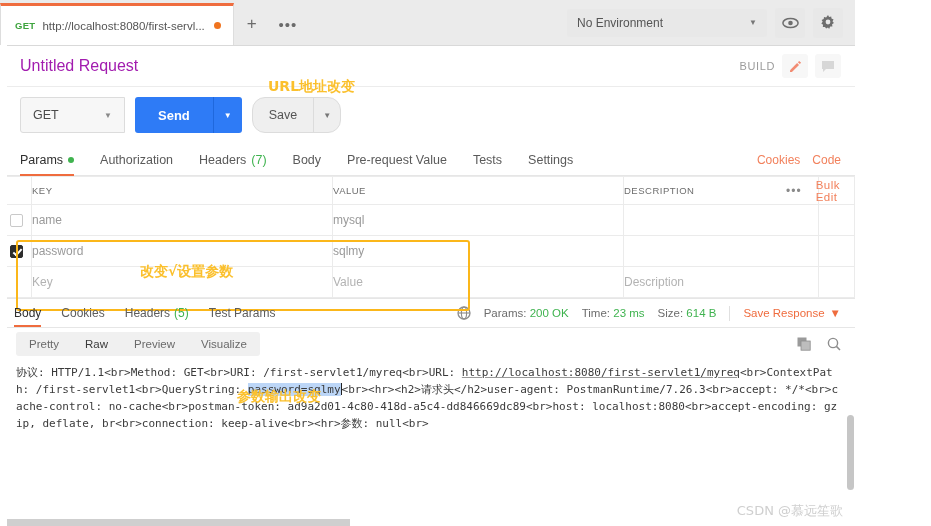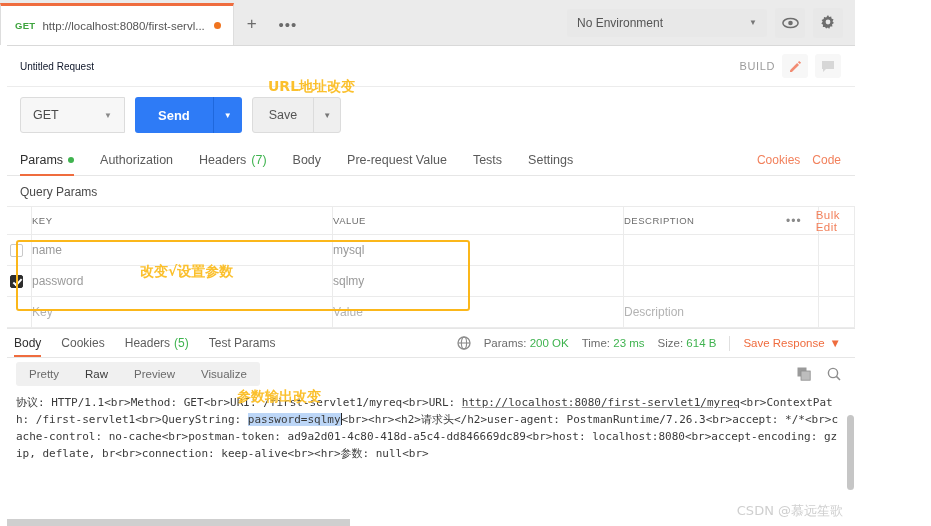--- a/index.html
+++ b/index.html
@@ -44,21 +44,21 @@
   .sq-btn{
     width:30px;height:30px;background:#e8e8e8;border-radius:3px;
     display:flex;align-items:center;justify-content:center;color:#6e6e6e;
   }
 
   
   .title-row{
     height:40px;display:flex;align-items:center;padding:0 14px 0 20px;
     border-bottom:1px solid #ececec;background:#fff;
   }
-  .req-title{font-size:10px;color:#0f172a;}
+  .req-title{font-size:16px;color:#a21caf;}
   .title-right{margin-left:auto;display:flex;align-items:center;gap:7px;}
   .build-label{color:#9b9b9b;font-size:11px;letter-spacing:.6px;}
   .icon-box{width:26px;height:24px;background:#f7f7f7;border-radius:3px;
     display:flex;align-items:center;justify-content:center;}
 
   
   .url-row{display:flex;align-items:center;padding:10px 14px 10px 20px;gap:10px;background:#fff;}
   .method-box{
     width:105px;height:36px;border:1px solid #dcdcdc;border-radius:3px 0 0 3px;
     display:flex;align-items:center;padding:0 12px;box-sizing:border-box;
@@ -74,21 +74,21 @@
     position:absolute;left:7px;bottom:3px;height:3px;background:#fbb71a;
     width:352px;border-radius:1px;
   }
   .send-btn{
     height:36px;background:#2e7bf6;border-radius:3px;display:flex;align-items:stretch;
   }
   .send-btn .lbl{display:flex;align-items:center;padding:0 23px;color:#fff;font-weight:bold;font-size:13px;}
   .send-btn .sep{width:1px;background:#1f68dd;}
   .send-btn .car{display:flex;align-items:center;padding:0 10px;color:#fff;font-size:8px;}
   .save-btn{
-    height:36px;background:#efefef;border:1px solid #dcdcdc;border-radius:3px;
+    height:36px;background:#efefef;border:1px solid #dcdcdc;border-radius:13px;
     display:flex;align-items:stretch;box-sizing:border-box;
   }
   .save-btn .lbl{display:flex;align-items:center;padding:0 16px;color:#555;font-size:12.5px;}
   .save-btn .sep{width:1px;background:#dcdcdc;}
   .save-btn .car{display:flex;align-items:center;padding:0 9px;color:#777;font-size:8px;}
 
   
   .req-tabs{
     display:flex;align-items:flex-end;padding:0 14px 0 20px;
     border-bottom:1px solid #e6e6e6;height:32px;background:#fff;
@@ -290,21 +290,20 @@
     </div>
     <div class="rtab">
       <span>Settings</span>
     </div>
     <div class="req-tabs-right">
       <span class="link-orange">Cookies</span>
       <span class="link-orange">Code</span>
     </div>
   </div>
 
-  <div class="qp-label">Query Params</div>
 
   <table class="tbl">
     <tbody>
         <tr>
       <th class="c-check"></th>
       <th class="c-key th-pad">KEY</th>
       <th class="c-val th-pad">VALUE</th>
       <th class="c-desc th-pad">DESCRIPTION</th>
       <th class="c-actions">
         <div class="actions-cell">

